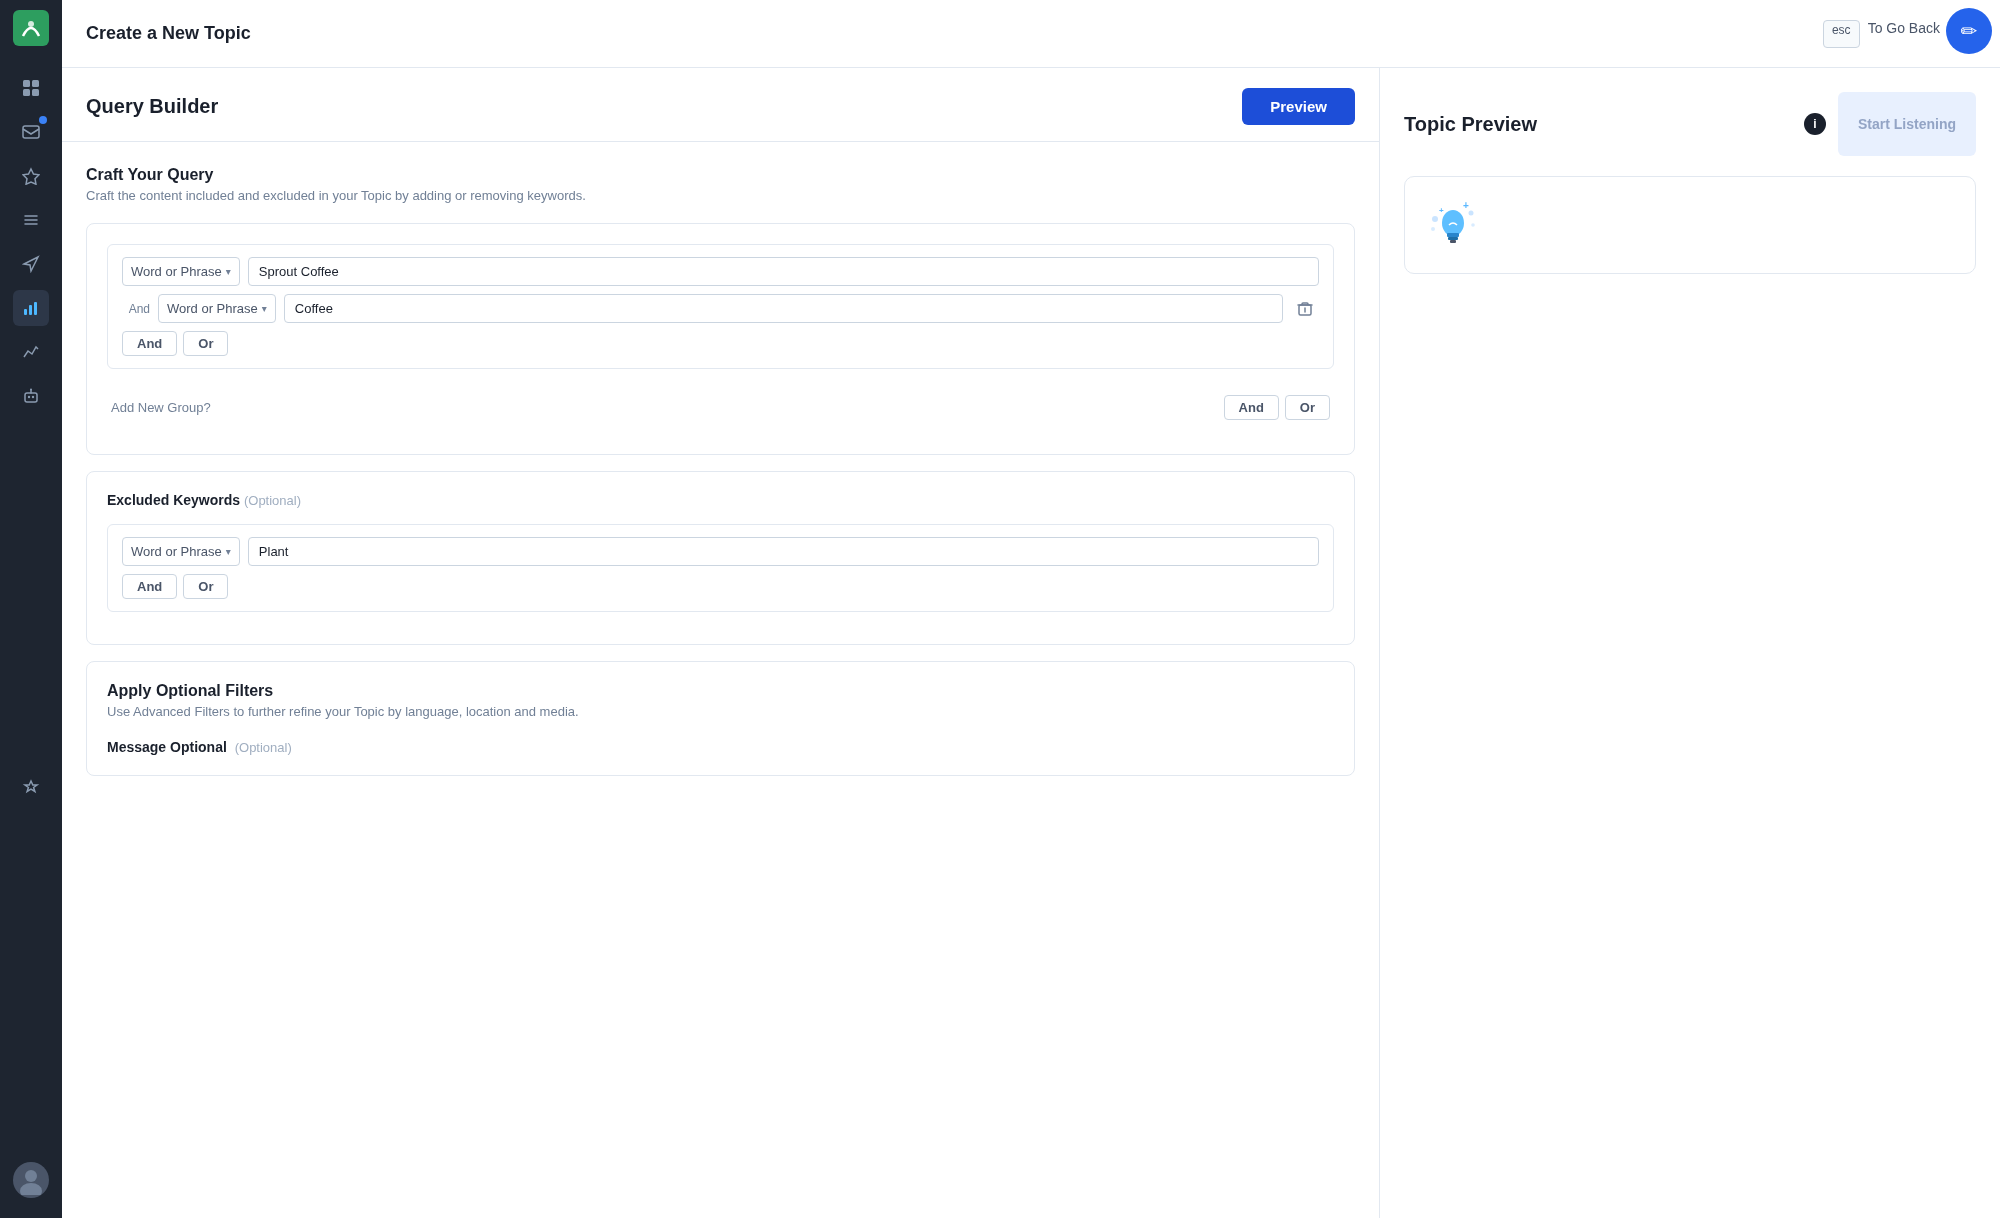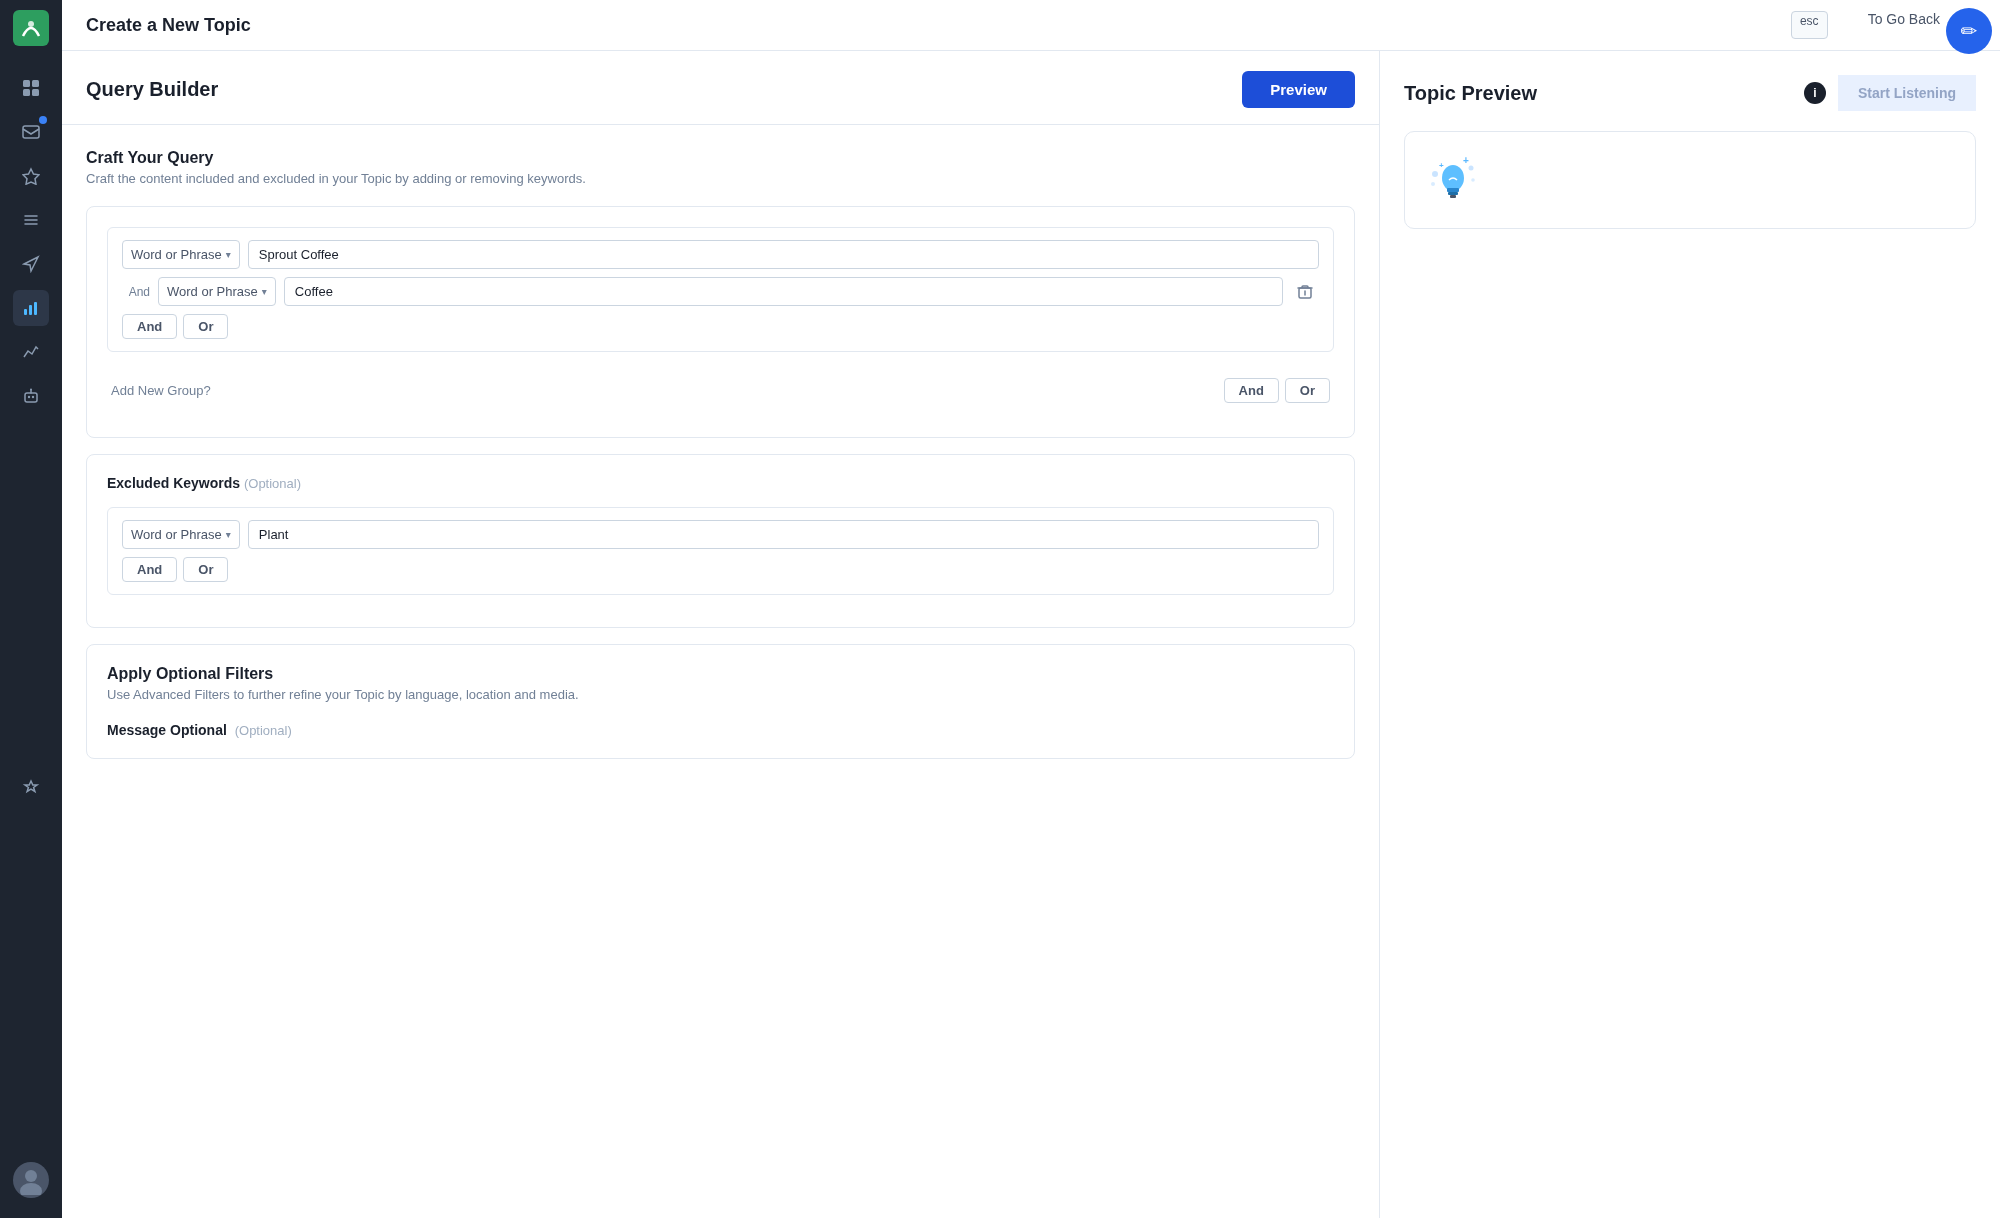--- a/index.html
+++ b/index.html
@@ -69,21 +69,21 @@
       display: flex;
       flex-direction: column;
       overflow: hidden;
     }
 
     
     .header {
       background: #fff;
       border-bottom: 1px solid #e2e8f0;
       padding: 0 24px;
-      height: 51px;
+      height: 68px;
       display: flex;
       align-items: center;
       flex-shrink: 0;
     }
     .header-title {
       font-size: 18px;
       font-weight: 600;
       color: #1a202c;
       flex: 1;
     }
@@ -95,21 +95,20 @@
       border: 1px solid #cbd5e0;
       border-radius: 4px;
       padding: 2px 8px;
       font-size: 12px;
       color: #4a5568;
       background: #f7fafc;
     }
     .to-go-back {
       font-size: 14px;
       color: #4a5568;
-      margin-left: 32px;
     }
     .close-btn {
       width: 28px;
       height: 28px;
       display: flex;
       align-items: center;
       justify-content: center;
       cursor: pointer;
       color: #718096;
       font-size: 18px;
@@ -161,22 +160,22 @@
       padding: 10px 28px;
       font-size: 15px;
       font-weight: 600;
       cursor: pointer;
     }
 
     .start-listening-btn {
       background: #e8f0fe;
       color: #93a4c5;
       border: none;
-      border-radius: 0;
-      padding: 10px 20px;
+      border-radius: 6px;
+      padding: 24px 20px;
       font-size: 14px;
       font-weight: 600;
       cursor: pointer;
     }
 
     
     .right-panel-header {
       display: flex;
       align-items: center;
       justify-content: space-between;

